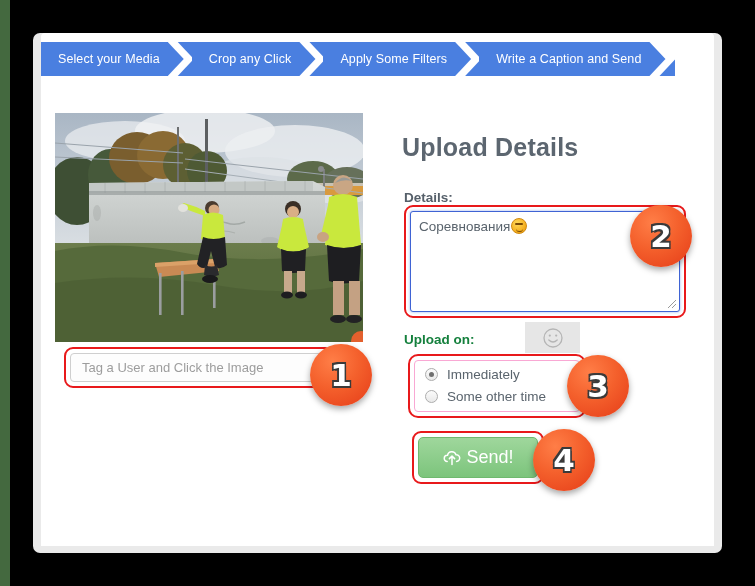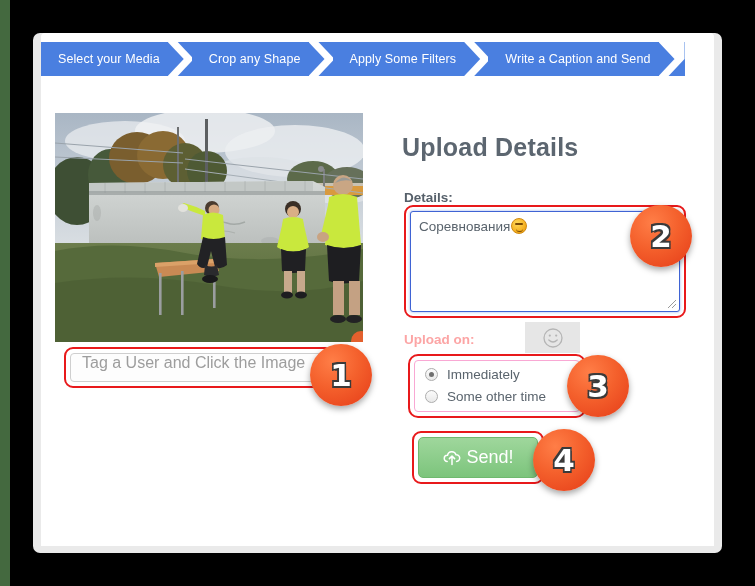--- a/index.html
+++ b/index.html
@@ -106,24 +106,24 @@
 
   .tag-field {
     position: absolute;
     left: 70px; top: 353px;
     width: 258px; height: 29px;
     background: #fdfdfd;
     border: 1px solid #cfcfcf;
     border-radius: 4px;
     box-sizing: border-box;
     display: flex;
-    align-items: flex-start;
+    align-items: center;
     padding-left: 11px;
     color: #9d9d9d;
-    font-size: 16px;
+    font-size: 13px;
   }
   .hl-tag {
     position: absolute;
     left: 64px; top: 347px;
     width: 270px; height: 41px;
     border: 2.5px solid #e8191b;
     border-radius: 9px;
     box-sizing: border-box;
     pointer-events: none;
   }
@@ -211,21 +211,21 @@
     border-radius: 9px;
     box-sizing: border-box;
     pointer-events: none;
   }
 
   .upload-on-label {
     position: absolute;
     left: 404px; top: 332px;
     font-size: 13.5px;
     font-weight: bold;
-    color: #fca5a5;
+    color: #15803d;
   }
   .smiley-btn {
     position: absolute;
     left: 525px; top: 322px;
     width: 55px; height: 31px;
     background: #e6e6e6;
     display: flex;
     align-items: center;
     justify-content: center;
   }
@@ -338,21 +338,21 @@
   <div class="left-strip"></div>
   <div class="panel-outer"></div>
   <div class="panel-inner"></div>
 
   <div class="steps">
     <div class="step">
       <span>Select your Media</span>
       <span class="notch"></span>
     </div>
     <div class="step">
-      <span>Crop any Shape</span>
+      <span>Crop any Click</span>
       <span class="notch"></span>
     </div>
     <div class="step">
       <span>Apply Some Filters</span>
       <span class="notch"></span>
     </div>
     <div class="step last">
       <span>Write a Caption and Send</span>
       <span class="notch"></span>
     </div>

